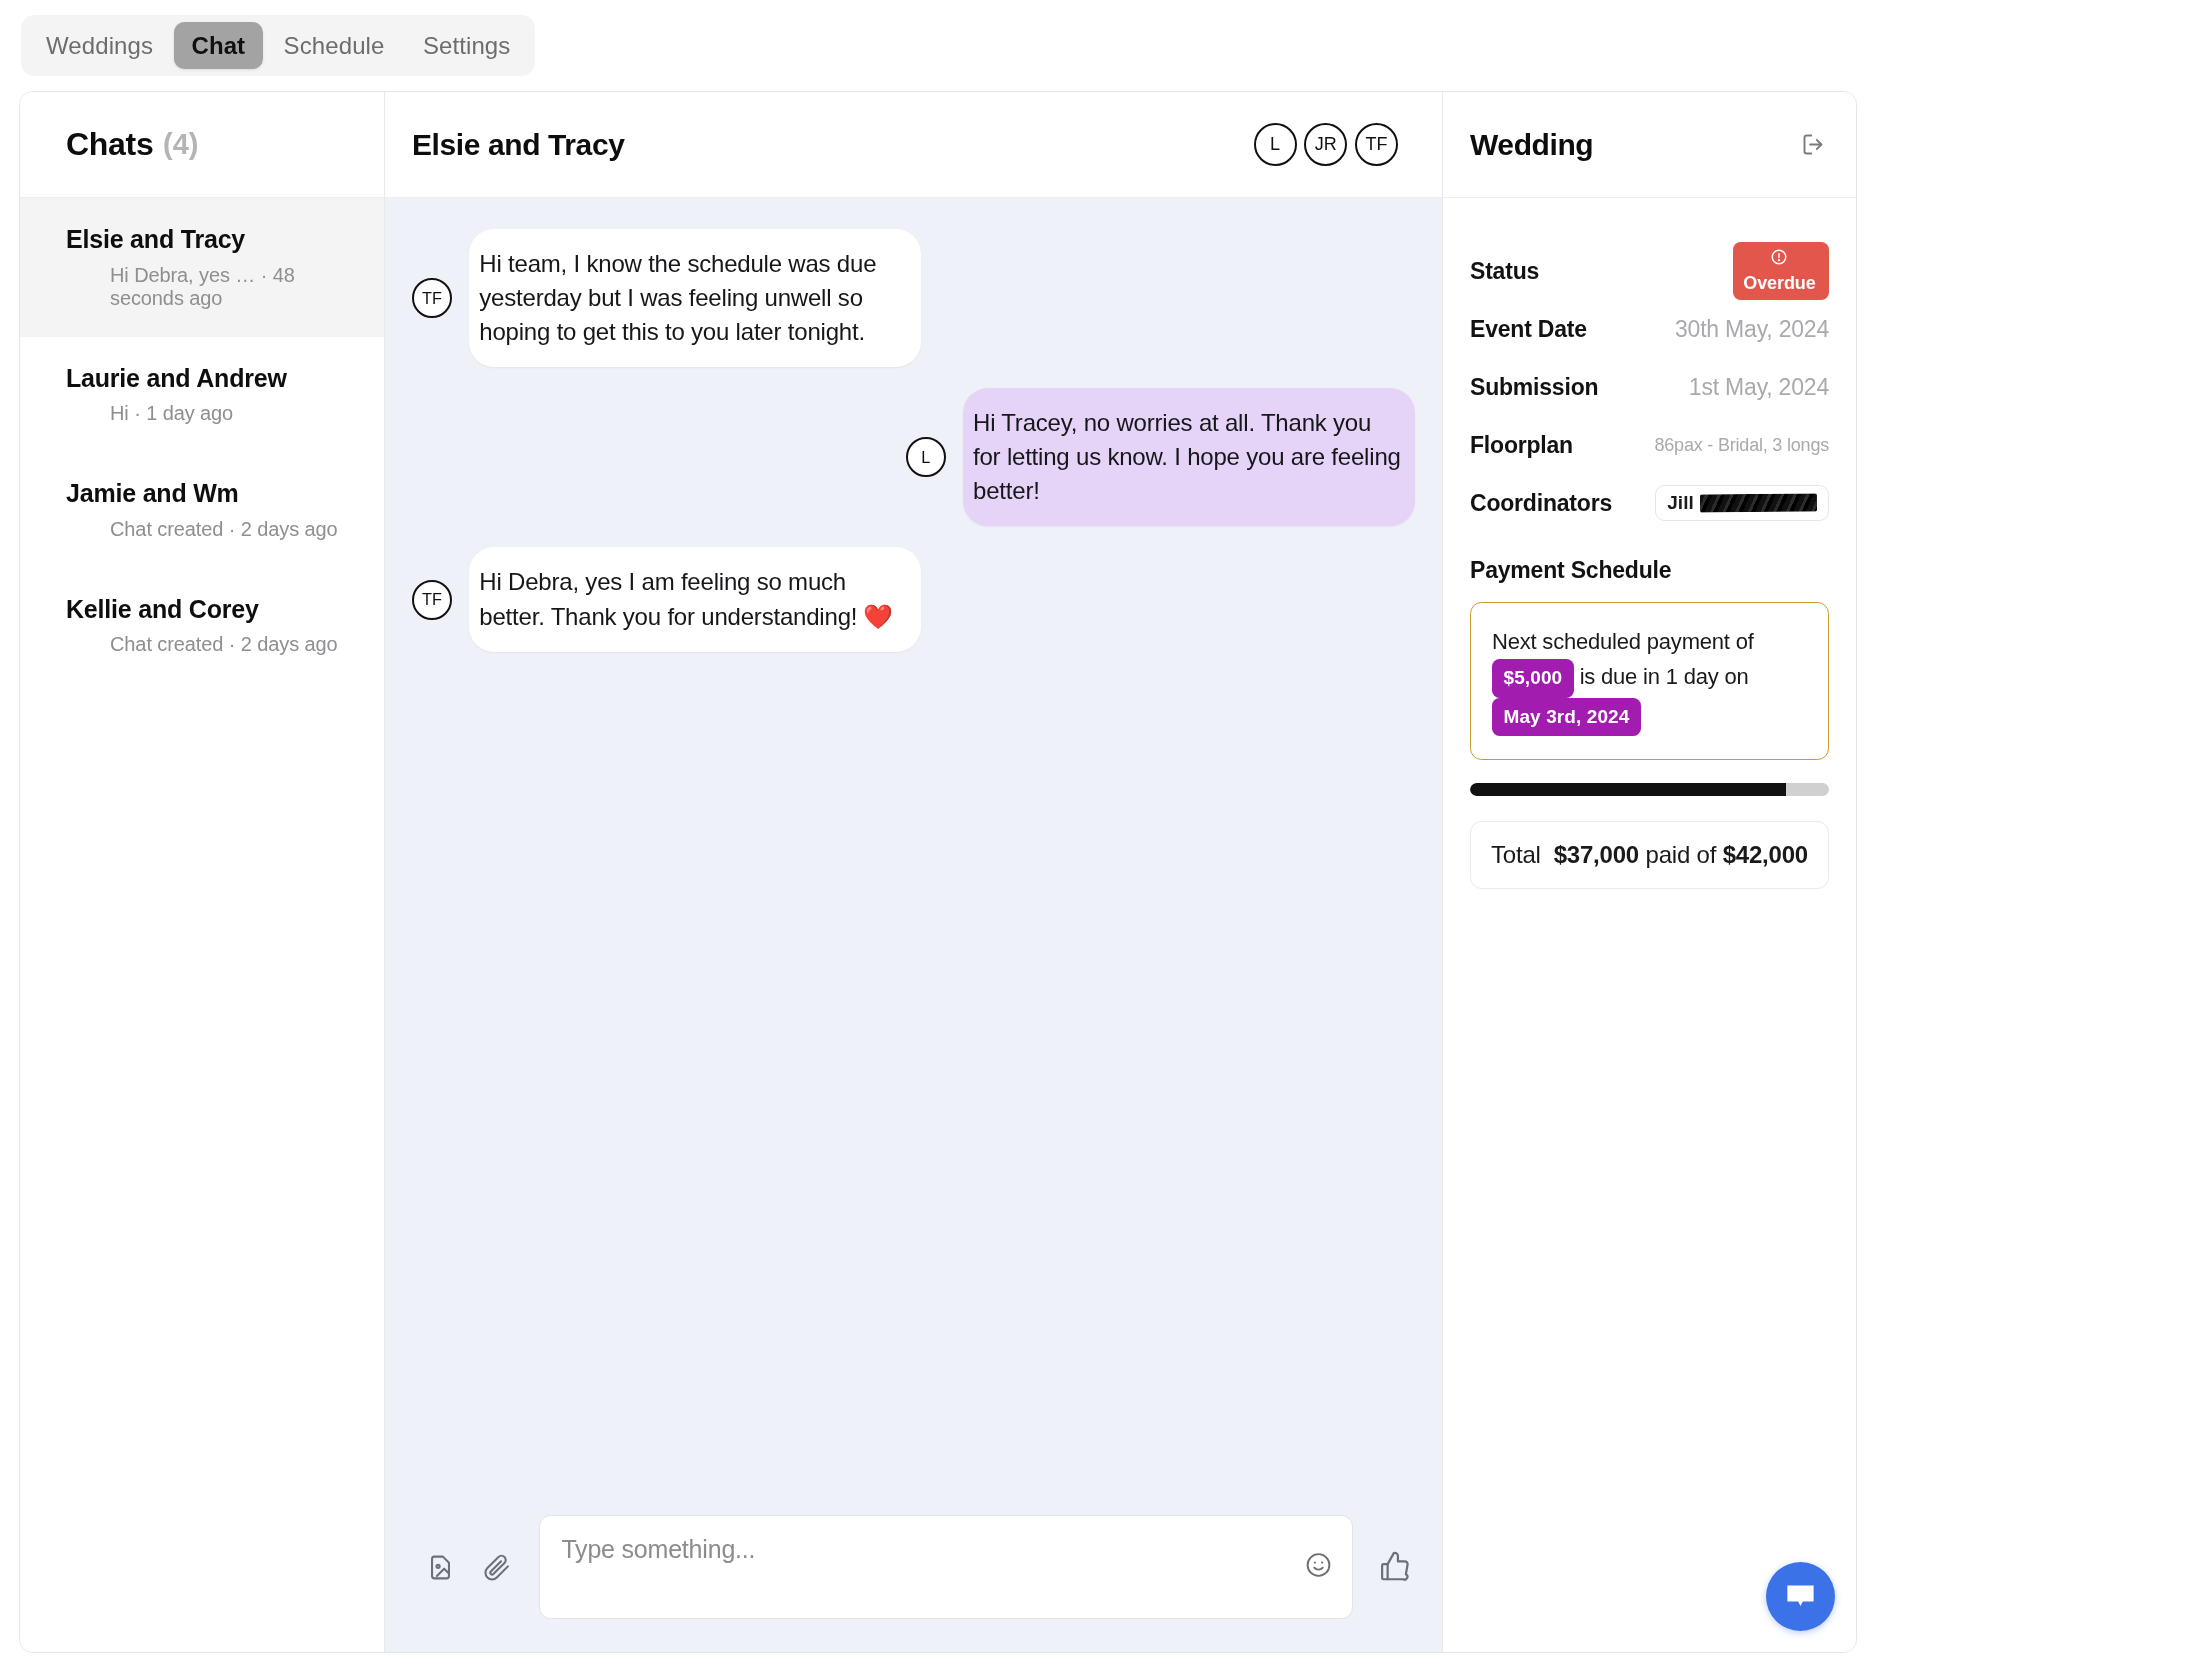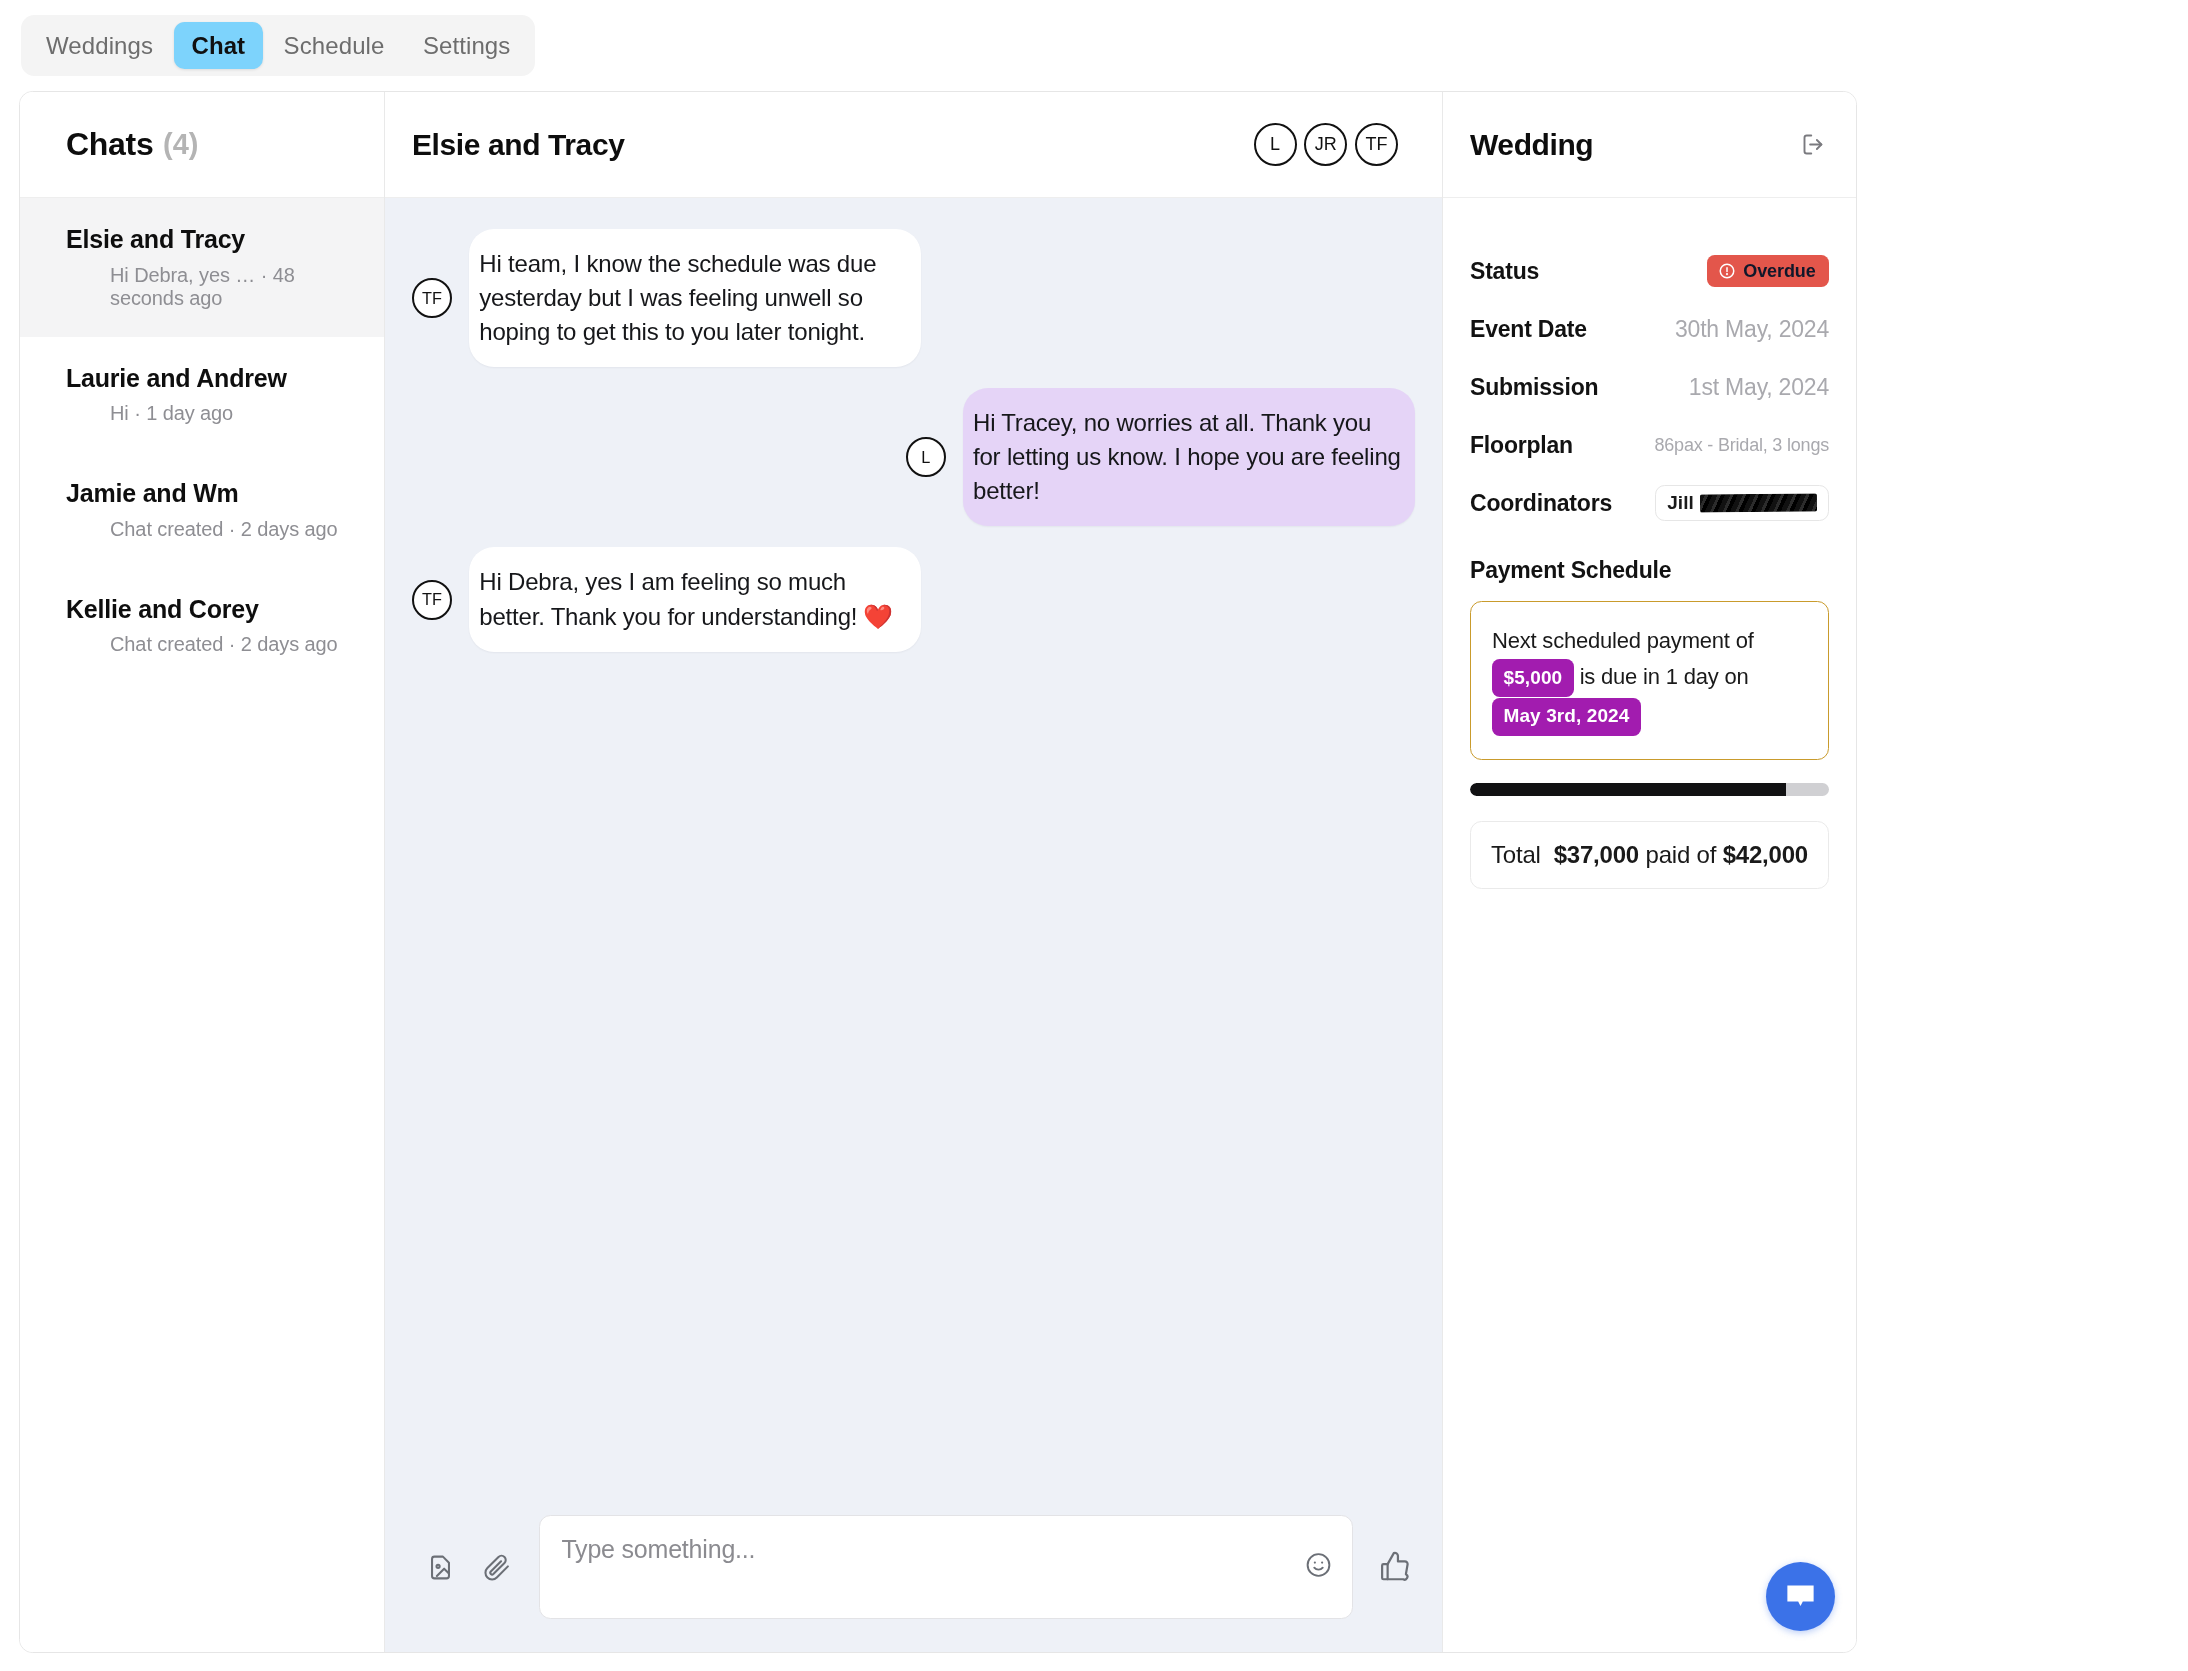--- a/index.html
+++ b/index.html
@@ -25,21 +25,21 @@
     padding: 6.7px 7.7px;
     gap: 3.8px;
   }
   .tab {
     font-size: 24px; color: #6d6d6d;
     padding: 9.6px 17.3px; border-radius: 10.6px;
     letter-spacing: 0.1px; white-space: nowrap;
     cursor: pointer;
   }
   .tab.active {
-    background: #7dd3fc; color: #101010; font-weight: 700;
+    background: #a3a3a3; color: #101010; font-weight: 700;
     box-shadow: 0 1px 2.9px rgba(0,0,0,.10);
   }
 
   
   .frame {
     flex: 1 1 auto;
     margin: 0 19px 19px 19px;
     border: 1px solid #e6e6e6;
     border-radius: 13.4px;
     display: flex;
@@ -146,23 +146,23 @@
   .detail-row {
     display:flex; align-items:center; justify-content:space-between;
     min-height: 58px; gap: 11.5px;
   }
   .detail-label { font-size:23px; font-weight:700; color:#121212; letter-spacing:-0.2px; white-space:nowrap; }
   .detail-value { font-size:23px; color:#a9a9ae; letter-spacing:-0.2px; text-align:right; }
   .detail-value.small { font-size: 18px; }
 
   .badge-overdue {
     display:inline-flex; align-items:center; gap:7.7px;
-    background:#e3564b; color:#0f172a;
+    background:#e3564b; color:#ffffff;
     border-radius: 7.7px; padding: 5.8px 13.4px 5.8px 10.6px;
-    font-size: 18px; font-weight: 700; letter-spacing:-0.1px;
+    font-size: 18px; font-weight: 700; letter-spacing:-0.1px;flex-direction:column;
   }
   .coord-pill {
     display:inline-flex; align-items:center; gap:5.8px;
     border:1px solid #e6e6e6; border-radius: 9.6px;
     padding: 5.8px 11.5px; background:#fff;
     font-size: 19px; color:#1a1a1a;font-weight:bold;
   }
   .redacted {
     display:inline-block; width: 117px; height: 18px;
     background:

